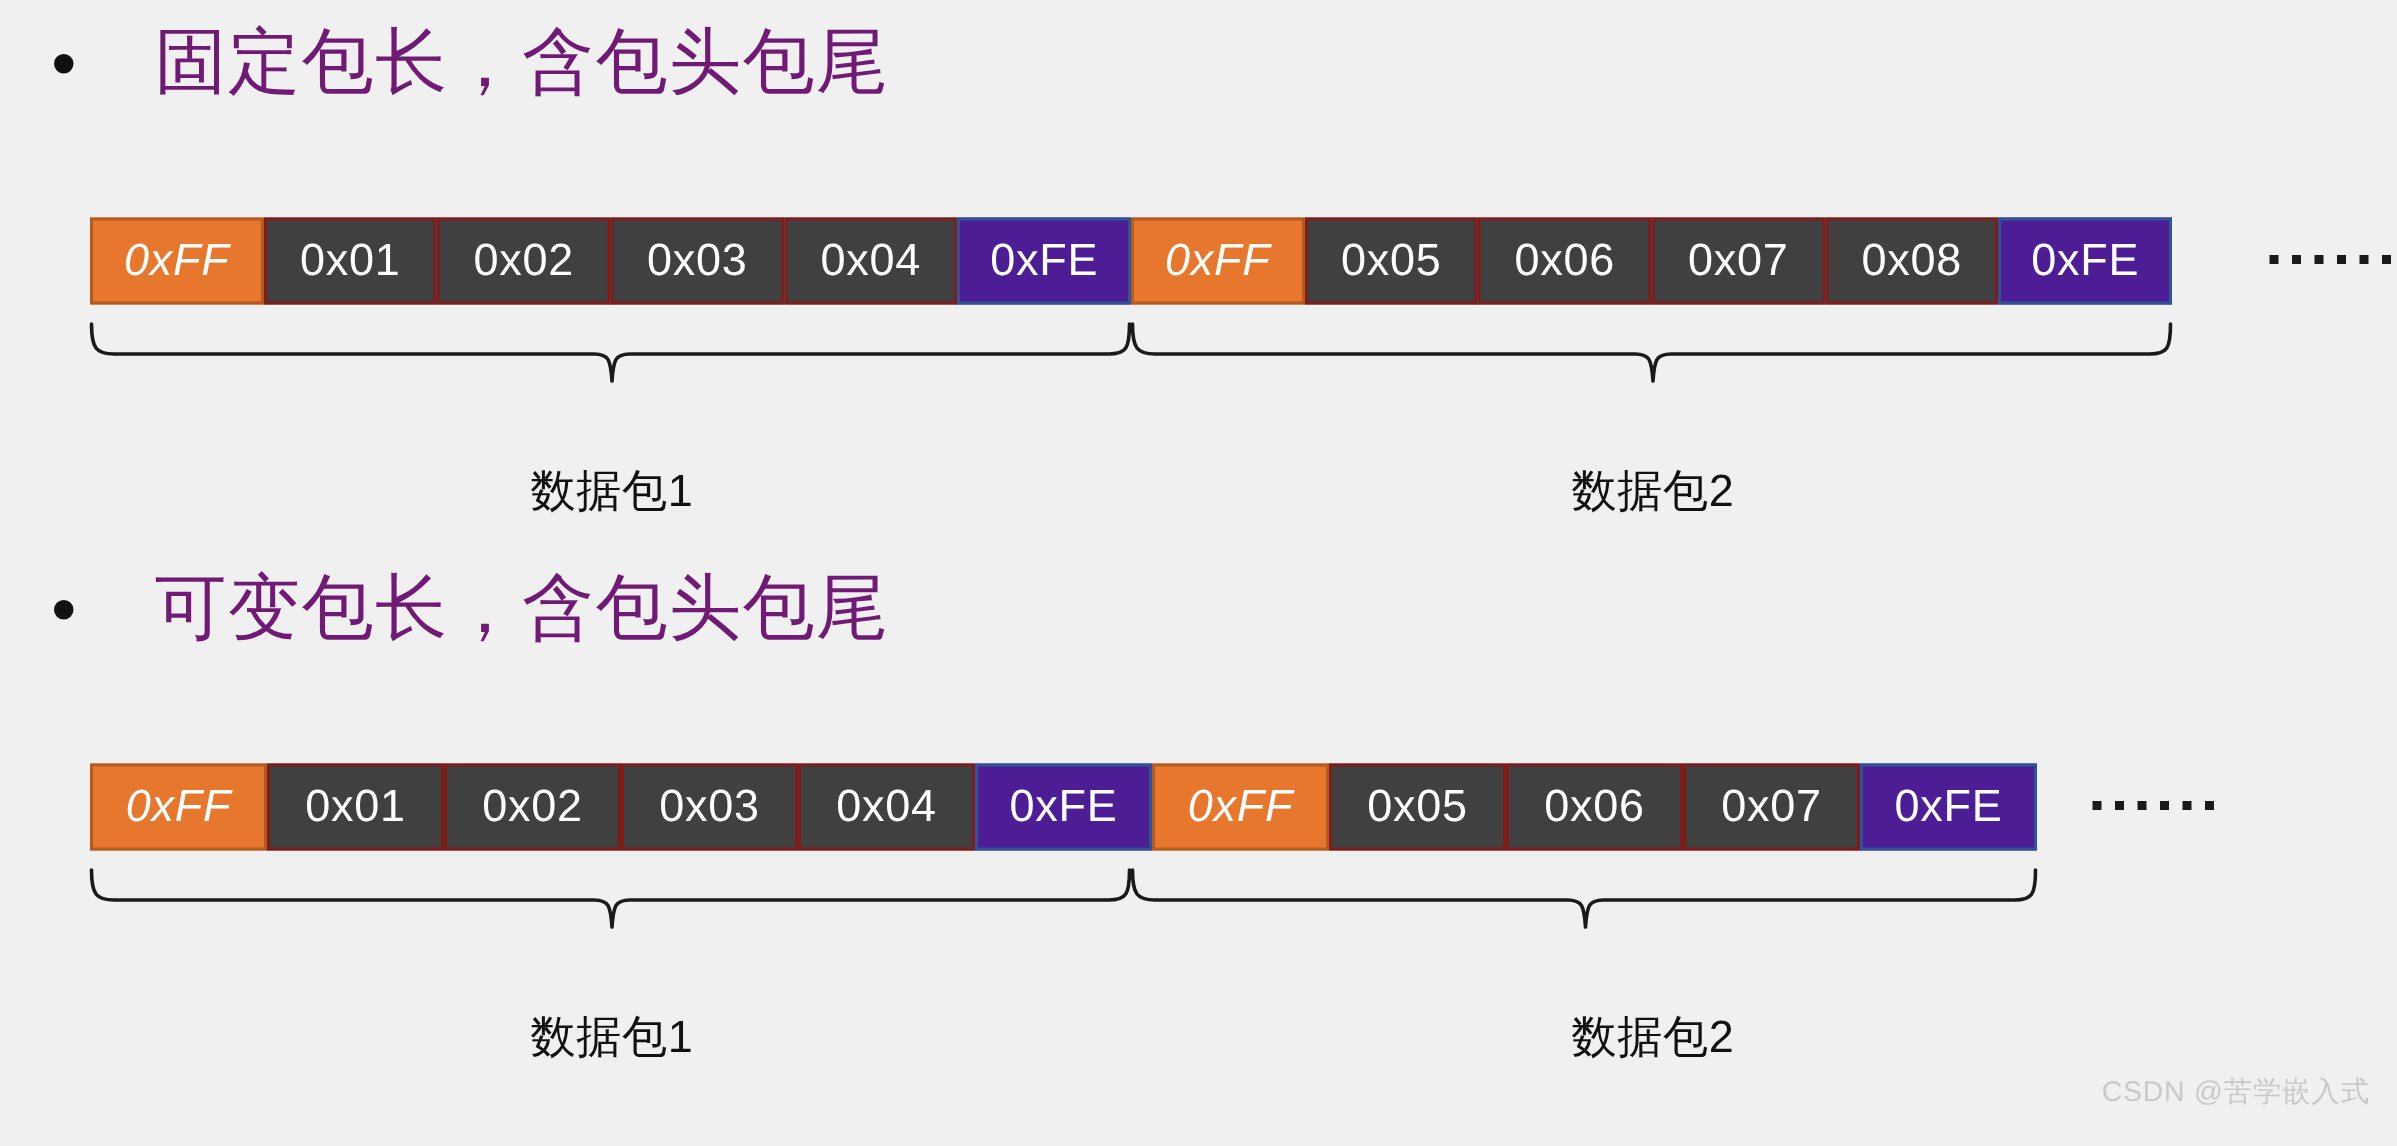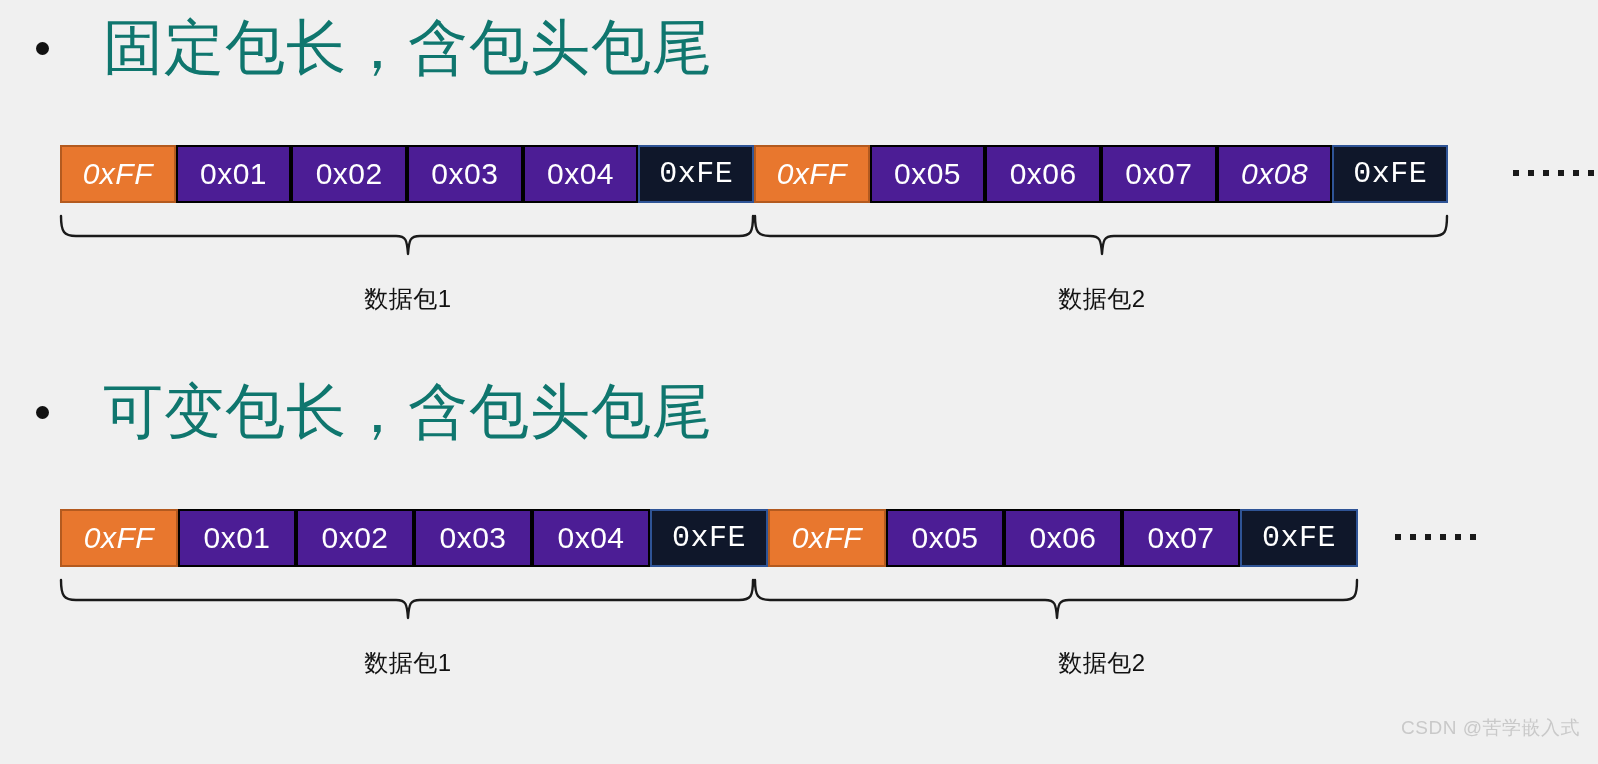--- a/index.html
+++ b/index.html
@@ -27,22 +27,22 @@
     white-space: nowrap;
   }
   .bullet-dot {
     width: 13px;
     height: 13px;
     border-radius: 50%;
     background: #111111;
     flex: 0 0 auto;
   }
   .bullet-text {
-    font-size: 60px;
-    color: #0f766e;
+    font-size: 48px;
+    color: #701a75;
     letter-spacing: 1px;
     line-height: 1;
   }
 
   
   .byte-row {
     position: absolute;
     display: flex;
     align-items: stretch;
     box-sizing: border-box;
@@ -50,23 +50,23 @@
   .cell {
     box-sizing: border-box;
     display: flex;
     align-items: center;
     justify-content: center;
     color: #ffffff;
     font-size: 30px;
     letter-spacing: 0.5px;
     height: 100%;
   }
-  .cell.green  { background: #4c1d95; border: 2px solid #000000; }
+  .cell.green  { background: #404040; border: 2px solid #7f1d1d; }
   .cell.orange { background: #e8772e; border: 2px solid #b35a1f; font-style: italic; }
-  .cell.blue   { background: #0f172a; border: 2px solid #2f5496; font-family: Liberation Mono, monospace; }
+  .cell.blue   { background: #4c1d95; border: 2px solid #2f5496; }
 
   
   .ellipsis {
     position: absolute;
     display: flex;
     gap: 9px;
     align-items: center;
   }
   .ellipsis i {
     display: block;
@@ -85,25 +85,26 @@
     fill: none;
     stroke: #1a1a1a;
     stroke-width: 2.4;
     stroke-linecap: round;
     stroke-linejoin: round;
   }
 
   
   .brace-label {
     position: absolute;
-    font-size: 24px;
+    font-size: 30px;
     color: #111111;
     white-space: nowrap;
     transform: translateX(-50%);
     letter-spacing: 0.5px;
+    margin-top: 24px;
   }
 
   
   .watermark {
     position: absolute;
     right: 18px;
     bottom: 23px;
     font-size: 19px;
     color: #c9c9c9;
     white-space: nowrap;
@@ -124,21 +125,21 @@
       <div class="cell orange" style="flex: 1 1 0px;">0xFF</div>
       <div class="cell green" style="flex: 1 1 0px;">0x01</div>
       <div class="cell green" style="flex: 1 1 0px;">0x02</div>
       <div class="cell green" style="flex: 1 1 0px;">0x03</div>
       <div class="cell green" style="flex: 1 1 0px;">0x04</div>
       <div class="cell blue" style="flex: 1 1 0px;">0xFE</div>
       <div class="cell orange" style="flex: 1 1 0px;">0xFF</div>
       <div class="cell green" style="flex: 1 1 0px;">0x05</div>
       <div class="cell green" style="flex: 1 1 0px;">0x06</div>
       <div class="cell green" style="flex: 1 1 0px;">0x07</div>
-      <div class="cell green" style="flex: 1 1 0px; font-style: italic;">0x08</div>
+      <div class="cell green" style="flex: 1 1 0px;">0x08</div>
       <div class="cell blue" style="flex: 1 1 0px;">0xFE</div>
     </div>
 
   <div class="ellipsis" style="left:1513px; top:170px;">
     <i></i>
       <i></i>
       <i></i>
       <i></i>
       <i></i>
       <i></i>

